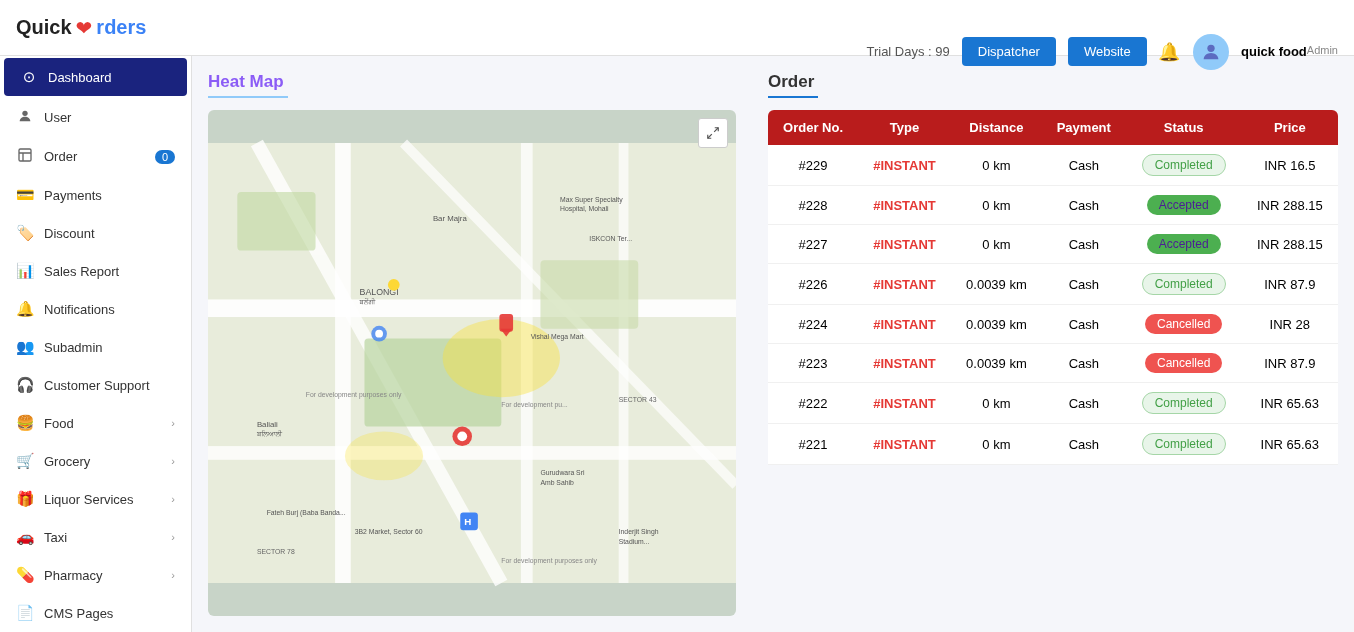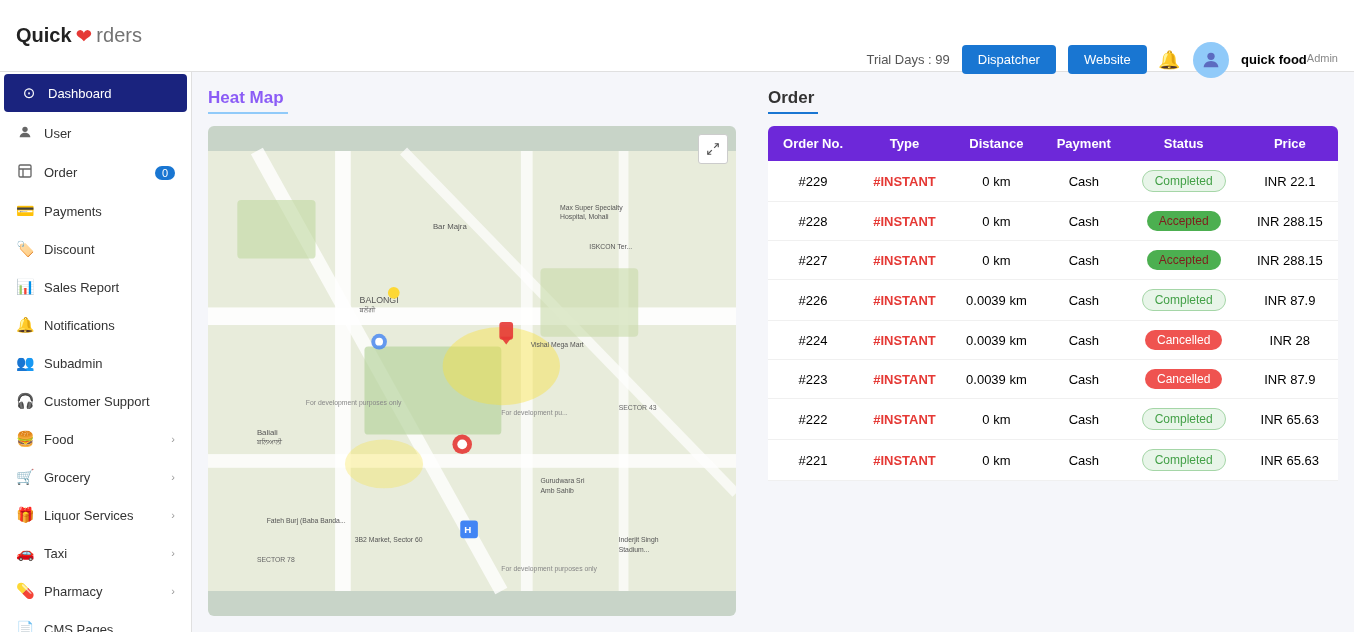--- a/index.html
+++ b/index.html
@@ -1,26 +1,26 @@
 <!DOCTYPE html>
 <html><head>
   <meta charset="utf-8">
   <style>
     * { box-sizing: border-box; margin: 0; padding: 0; }
     body { font-family: 'Segoe UI', Arial, sans-serif; font-size: 13px; background: #f5f6fa; display: flex; flex-direction: column; height: 632px; overflow: hidden; }
 
     
     .header {
       display: flex; align-items: center; justify-content: space-between;
-      background: #fff; padding: 12px 16px; height: 72px;
+      background: #fff; padding: 12px 16px; height: 56px;
       border-bottom: 1px solid #e0e0e0; flex-shrink: 0;
     }
     .logo { display: flex; align-items: center; gap: 4px; }
     .logo-quick { font-size: 20px; font-weight: 700; color: #222; }
-    .logo-orders { font-size: 20px; font-weight: 400; color: #737373; }
+    .logo-orders { font-size: 20px; font-weight: 700; color: #3b82f6; }
     .logo-icon { color: #e53935; font-size: 20px; }
     .header-right { display: flex; align-items: center; gap: 12px; margin-top: 48px; }
     .trial-days { font-size: 13px; color: #555; }
     .btn-dispatcher { background: #1976d2; color: #fff; border: none; border-radius: 4px; padding: 7px 16px; cursor: pointer; font-size: 13px; }
     .btn-website { background: #1976d2; color: #fff; border: none; border-radius: 4px; padding: 7px 16px; cursor: pointer; font-size: 13px; }
     .bell-icon { font-size: 18px; color: #555; cursor: pointer; position: relative; }
     .user-avatar { width: 36px; height: 36px; background: #90caf9; border-radius: 50%; display: flex; align-items: center; justify-content: center; font-size: 18px; color: #fff; }
     .user-info { display: flex; flex-direction: row; }
     .user-name { font-weight: 600; font-size: 13px; }
     .user-role { font-size: 11px; color: #888; }
@@ -63,30 +63,30 @@
     }
 
     
     .order-section { flex: 1; padding: 16px; display: flex; flex-direction: column; overflow: hidden; }
     .order-title { font-size: 17px; font-weight: 600; color: #333; margin-bottom: 4px; }
     .order-underline { height: 2px; background: #1976d2; width: 50px; margin-bottom: 12px; }
 
     
     .order-table { flex: 1; overflow-y: auto; border-radius: 6px; }
     table { width: 100%; border-collapse: collapse; }
-    thead tr { background: #6d28d9; color: #fff; }
+    thead tr { background: #b91c1c; color: #fff; }
     thead th { padding: 10px 12px; text-align: center; font-size: 13px; font-weight: 600; }
     tbody tr { background: #fff; border-bottom: 1px solid #f0f0f0; }
     tbody td { padding: 9px 12px; text-align: center; font-size: 13px; }
     .type-instant { color: #e53935; font-weight: 600; }
     .status-badge {
       display: inline-block; border-radius: 12px; padding: 3px 12px; font-size: 12px; font-weight: 500;
     }
     .status-completed { background: #e8f5e9; color: #43a047; border: 1px solid #a5d6a7; }
-    .status-accepted { background: #4caf50; color: #7f1d1d; }
+    .status-accepted { background: #4caf50; color: #4c1d95; }
     .status-cancelled { background: #ef5350; color: #fff; }
 
     
     .order-table::-webkit-scrollbar { width: 5px; }
     .order-table::-webkit-scrollbar-track { background: #f0f0f0; }
     .order-table::-webkit-scrollbar-thumb { background: #1976d2; border-radius: 3px; }
   </style>
 </head>
 <body>
 
@@ -288,21 +288,21 @@
               <th>Price</th>
             </tr>
           </thead>
           <tbody id="orders-tbody">
           <tr>
     <td>#229</td>
     <td class="type-instant">#INSTANT</td>
     <td>0 km</td>
     <td>Cash</td>
     <td><span class="status-badge status-completed">Completed</span></td>
-    <td>INR 22.1</td>
+    <td>INR 16.5</td>
   </tr>
               <tr>
     <td>#228</td>
     <td class="type-instant">#INSTANT</td>
     <td>0 km</td>
     <td>Cash</td>
     <td><span class="status-badge status-accepted">Accepted</span></td>
     <td>INR 288.15</td>
   </tr>
               <tr>

